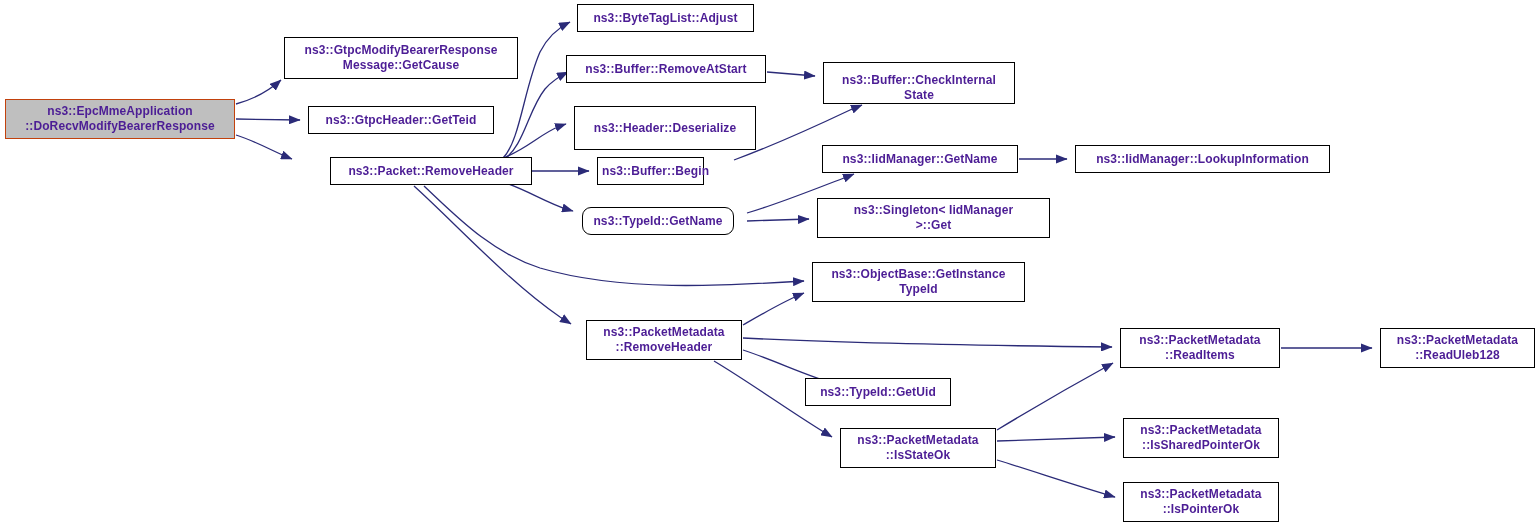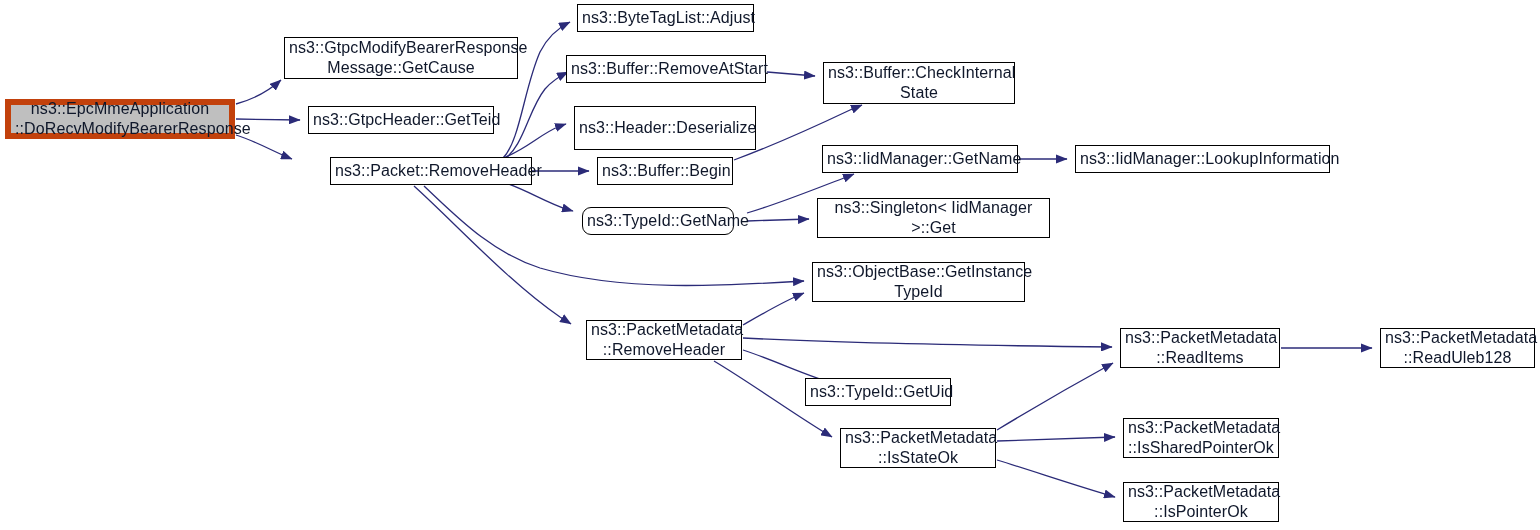--- a/index.html
+++ b/index.html
@@ -22,35 +22,36 @@
     top: 0;
     width: 1540px;
     height: 530px;
     pointer-events: none;
   }
   .node {
     position: absolute;
     box-sizing: border-box;
     border: 1px solid #000000;
     background: #ffffff;
-    color: #0f172a;
+    color: #4c1d95;
     display: flex;
     align-items: center;
     justify-content: center;
     text-align: center;
-    font-size: 16px;
+    font-size: 12px;
     line-height: 1.24;
     letter-spacing: 0.1px;
     white-space: pre-line;
     padding: 0 4px;
     cursor: pointer;
+    font-weight: bold;
   }
   .node.root {
     background: #bfbfbf;
-    border: 6px solid #c2410c;
+    border: 1px solid #c2410c;
     text-align: center;
   }
   .node-label {
     display: block;
     width: 100%;
   }
 </style>
 </head>
 <body>
 
@@ -92,21 +93,21 @@
   <div id="node-layer">
       <div class="node root" style="left: 5px; top: 99px; width: 230px; height: 40px;"><span class="node-label">ns3::EpcMmeApplication
 ::DoRecvModifyBearerResponse</span></div>
       <div class="node" style="left: 284px; top: 37px; width: 234px; height: 42px;"><span class="node-label">ns3::GtpcModifyBearerResponse
 Message::GetCause</span></div>
       <div class="node" style="left: 308px; top: 106px; width: 186px; height: 28px;"><span class="node-label">ns3::GtpcHeader::GetTeid</span></div>
       <div class="node" style="left: 300px; top: 157px; width: 202px; height: 28px; margin-left: 30px;"><span class="node-label">ns3::Packet::RemoveHeader</span></div>
       <div class="node" style="left: 577px; top: 4px; width: 177px; height: 28px;"><span class="node-label">ns3::ByteTagList::Adjust</span></div>
       <div class="node" style="left: 566px; top: 55px; width: 200px; height: 28px;"><span class="node-label">ns3::Buffer::RemoveAtStart</span></div>
       <div class="node" style="left: 574px; top: 106px; width: 182px; height: 44px;"><span class="node-label">ns3::Header::Deserialize</span></div>
-      <div class="node" style="left: 597px; top: 157px; width: 136px; height: 28px; justify-content: center;"><span class="node-label">ns3::Buffer::Begin</span></div>
+      <div class="node" style="left: 597px; top: 157px; width: 107px; height: 28px; justify-content: center;"><span class="node-label">ns3::Buffer::Begin</span></div>
       <div class="node" style="left: 582px; top: 207px; width: 152px; height: 28px; border-radius: 9px;"><span class="node-label">ns3::TypeId::GetName</span></div>
       <div class="node" style="left: 823px; top: 62px; width: 192px; height: 42px; align-items: flex-end;"><span class="node-label">ns3::Buffer::CheckInternal
 State</span></div>
       <div class="node" style="left: 822px; top: 145px; width: 196px; height: 28px;"><span class="node-label">ns3::IidManager::GetName</span></div>
       <div class="node" style="left: 817px; top: 198px; width: 233px; height: 40px;"><span class="node-label">ns3::Singleton&lt; IidManager
 &gt;::Get</span></div>
       <div class="node" style="left: 1075px; top: 145px; width: 255px; height: 28px;"><span class="node-label">ns3::IidManager::LookupInformation</span></div>
       <div class="node" style="left: 812px; top: 262px; width: 213px; height: 40px;"><span class="node-label">ns3::ObjectBase::GetInstance
 TypeId</span></div>
       <div class="node" style="left: 586px; top: 320px; width: 156px; height: 40px;"><span class="node-label">ns3::PacketMetadata

